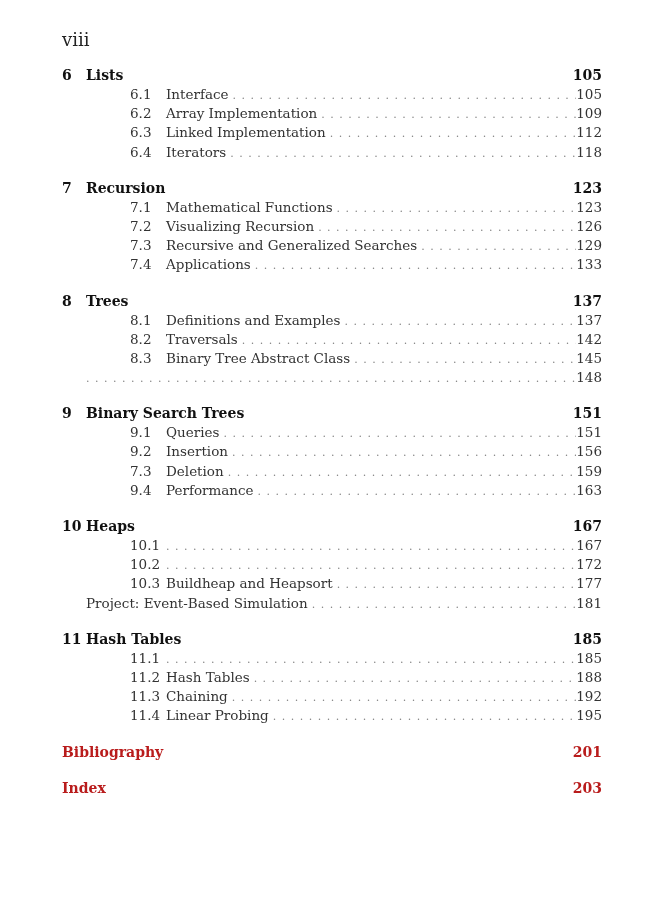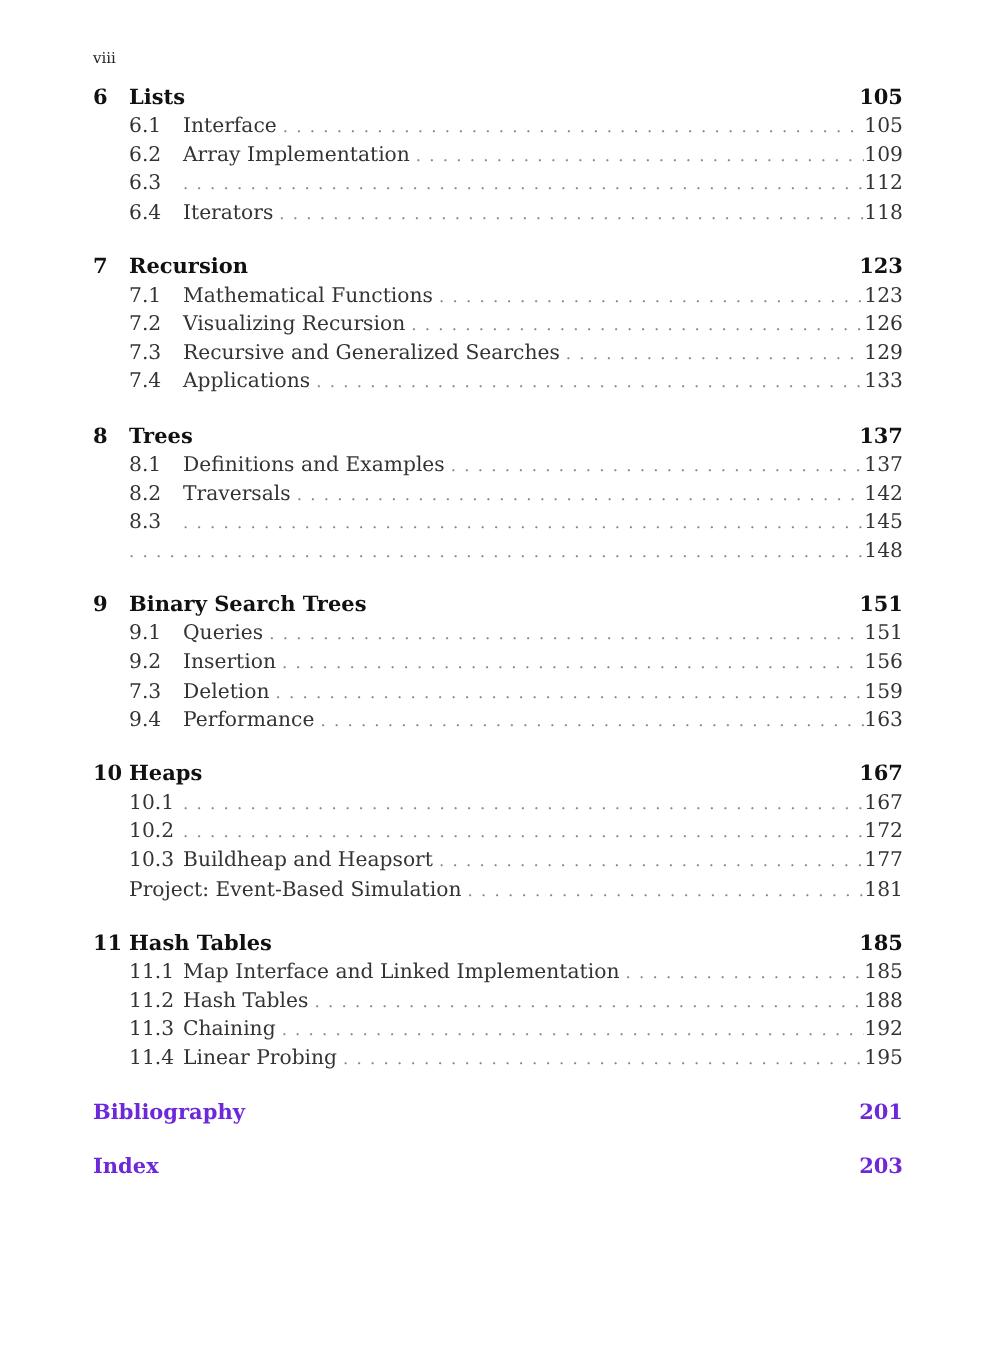--- a/index.html
+++ b/index.html
@@ -15,24 +15,24 @@
       font-family: "DejaVu Serif", "Liberation Serif", serif;
       color: #1a1a1a;
     }
     .page {
       position: absolute;
       left: 62px;
       top: 30px;
       width: 540px;
     }
     .page-number {
-      font-size: 10px;
+      font-size: 18px;
       height: 20px;
       line-height: 20px;
-      margin-bottom: 6px;
+      margin-bottom: 16px;
       color: #222;
     }
     .chapter {
       margin-bottom: 17px;
     }
     .chapter-row {
       display: flex;
       align-items: baseline;
       font-weight: bold;
       font-size: 14px;
@@ -56,20 +56,21 @@
       align-items: baseline;
       font-size: 13.5px;
       height: 19.2px;
       line-height: 19.2px;
       padding-left: 24px;
       color: #333;
     }
     .section-num {
       width: 36px;
       flex: 0 0 auto;
+      margin-left: 44px;
     }
     .section-title {
       flex: 0 0 auto;
       padding-right: 4px;
     }
     .leader {
       flex: 1 1 auto;
       overflow: hidden;
       white-space: nowrap;
       color: #888;
@@ -84,21 +85,21 @@
       text-align: right;
     }
     .backmatter {
       display: flex;
       align-items: flex-end;
       font-weight: bold;
       font-size: 14px;
       height: 19px;
       line-height: 19px;
       margin-bottom: 17px;
-      color: #6d28d9;
+      color: #b91c1c;
     }
     .backmatter-title { flex: 1 1 auto; }
     .backmatter-page { flex: 0 0 auto; text-align: right; }
   </style>
 </head>
 <body>
 
 <div class="page">
   <div class="page-number">viii</div>
   <div id="chapters">
@@ -115,20 +116,21 @@
           <span class="section-page">105</span>
         </div>
         <div class="section-row">
           <span class="section-num">6.2</span>
           <span class="section-title">Array Implementation</span>
           <span class="leader">................................................................................</span>
           <span class="section-page">109</span>
         </div>
         <div class="section-row">
           <span class="section-num">6.3</span>
+          <span class="section-title">Linked Implementation</span>
           <span class="leader">................................................................................</span>
           <span class="section-page">112</span>
         </div>
         <div class="section-row">
           <span class="section-num">6.4</span>
           <span class="section-title">Iterators</span>
           <span class="leader">................................................................................</span>
           <span class="section-page">118</span>
         </div>
       </div>
@@ -176,20 +178,21 @@
           <span class="section-page">137</span>
         </div>
         <div class="section-row">
           <span class="section-num">8.2</span>
           <span class="section-title">Traversals</span>
           <span class="leader">................................................................................</span>
           <span class="section-page">142</span>
         </div>
         <div class="section-row">
           <span class="section-num">8.3</span>
+          <span class="section-title">Binary Tree Abstract Class</span>
           <span class="leader">................................................................................</span>
           <span class="section-page">145</span>
         </div>
         <div class="section-row">
           <span class="leader">................................................................................</span>
           <span class="section-page">148</span>
         </div>
       </div>
       <div class="chapter">
         <div class="chapter-row">
@@ -251,21 +254,20 @@
         </div>
       </div>
       <div class="chapter">
         <div class="chapter-row">
           <span class="chapter-num">11</span>
           <span class="chapter-title">Hash Tables</span>
           <span class="chapter-page">185</span>
         </div>
         <div class="section-row">
           <span class="section-num">11.1</span>
-          <span class="section-title">Map Interface and Linked Implementation</span>
           <span class="leader">................................................................................</span>
           <span class="section-page">185</span>
         </div>
         <div class="section-row">
           <span class="section-num">11.2</span>
           <span class="section-title">Hash Tables</span>
           <span class="leader">................................................................................</span>
           <span class="section-page">188</span>
         </div>
         <div class="section-row">

